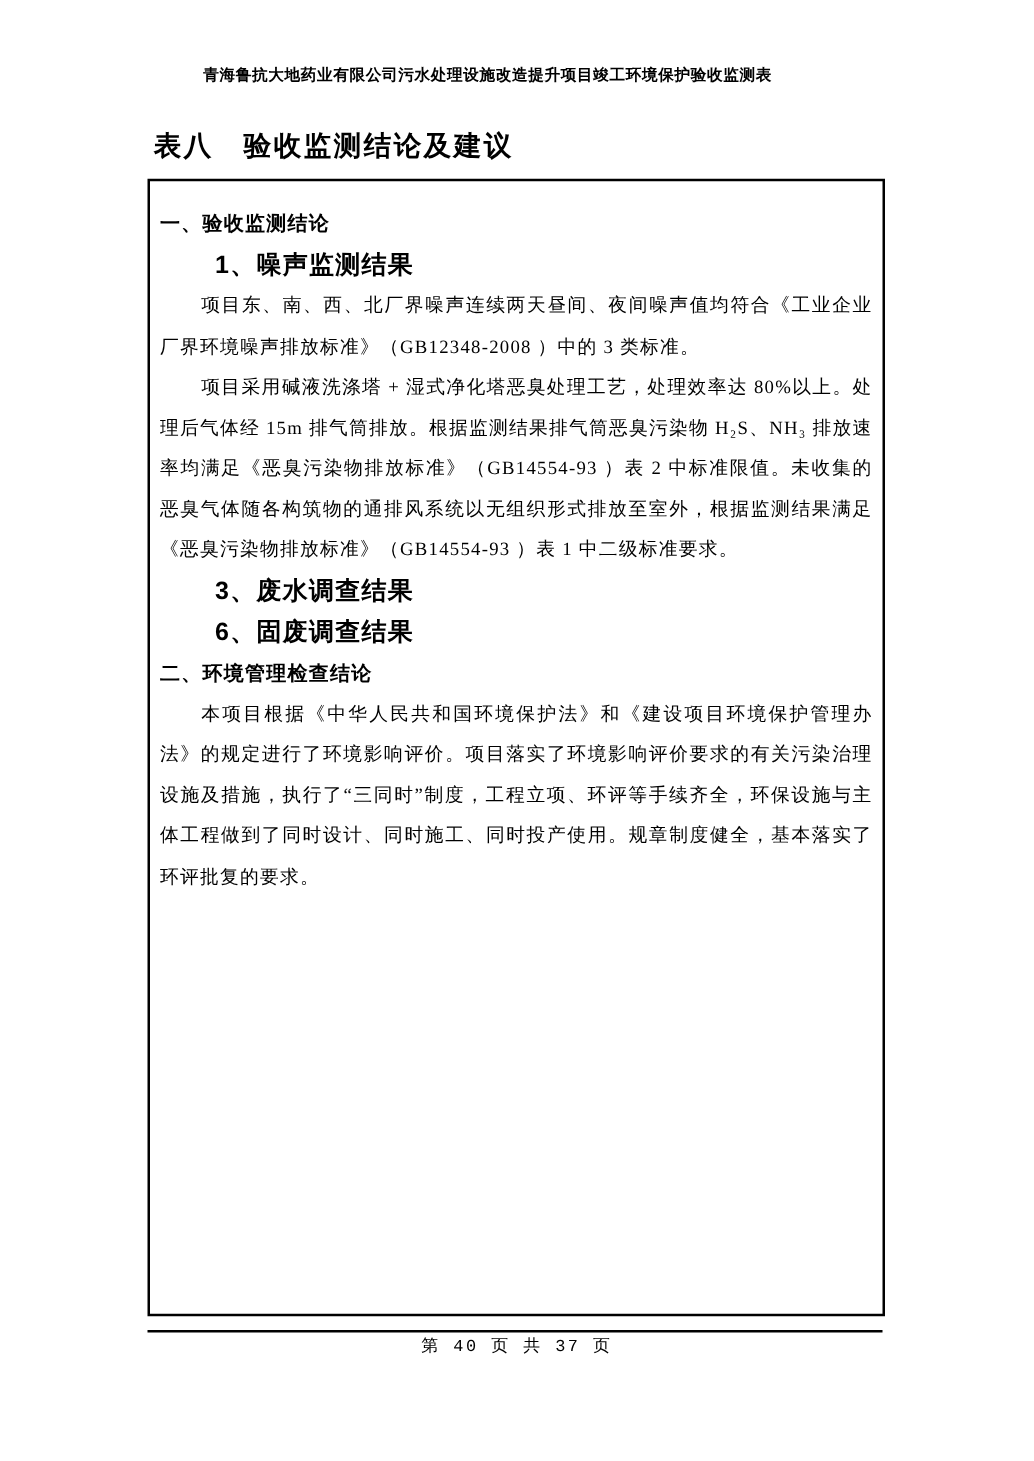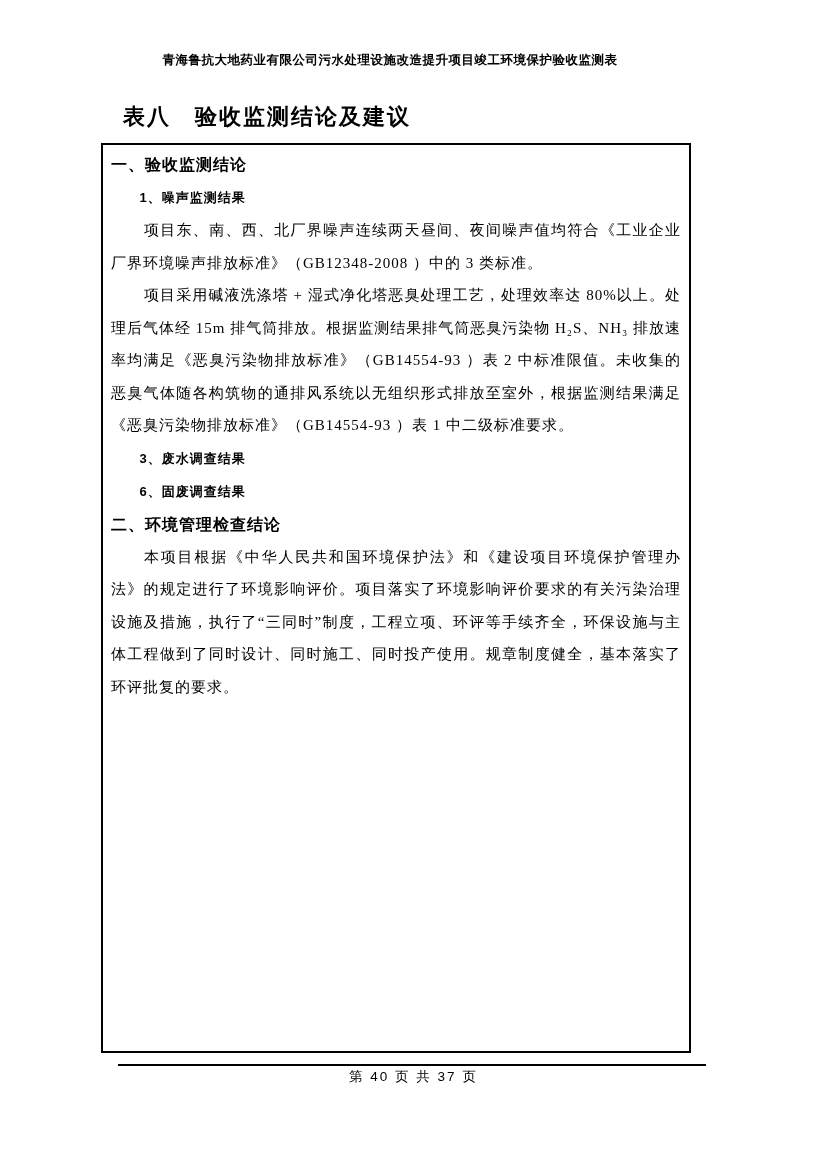--- a/index.html
+++ b/index.html
@@ -32,39 +32,39 @@
     top: 102px;
     left: 123px;
     font-size: 22px;
     font-weight: bold;
     letter-spacing: 2px;
     font-family: "Liberation Sans", "DejaVu Sans", sans-serif;
   }
   .content-box {
     position: absolute;
     top: 143px;
-    left: 101px;
+    left: 118px;
     width: 590px;
     height: 910px;
     box-sizing: border-box;
     border: 2px solid #000000;
-    padding: 3px 8px 0 8px;
+    padding: 18px 8px 0 8px;
     overflow: hidden;
   }
   .section-heading {
     font-family: "Liberation Sans", "DejaVu Sans", sans-serif;
     font-weight: bold;
     font-size: 16px;
     line-height: 33px;
     letter-spacing: 1px;
   }
   .sub-heading {
     font-family: "Liberation Sans", "DejaVu Sans", sans-serif;
     font-weight: bold;
-    font-size: 13px;
+    font-size: 20px;
     line-height: 33px;
     text-indent: 2.2em;
     letter-spacing: 1px;
   }
   .paragraph {
     font-size: 15px;
     line-height: 32.5px;
     text-align: justify;
     text-indent: 2.2em;
     letter-spacing: 1px;
@@ -79,21 +79,21 @@
     border-top: 2px solid #000000;
   }
   .footer-text {
     position: absolute;
     top: 1068px;
     left: 0;
     width: 827px;
     text-align: center;
     font-size: 13.5px;
     letter-spacing: 2px;
-    font-family: Liberation Sans, sans-serif;
+    font-family: Liberation Mono, monospace;
   }
 </style>
 </head>
 <body>
 
 <div class="page">
 
   <div class="page-header">青海鲁抗大地药业有限公司污水处理设施改造提升项目竣工环境保护验收监测表</div>
 
   <div class="doc-title">表八　验收监测结论及建议</div>

